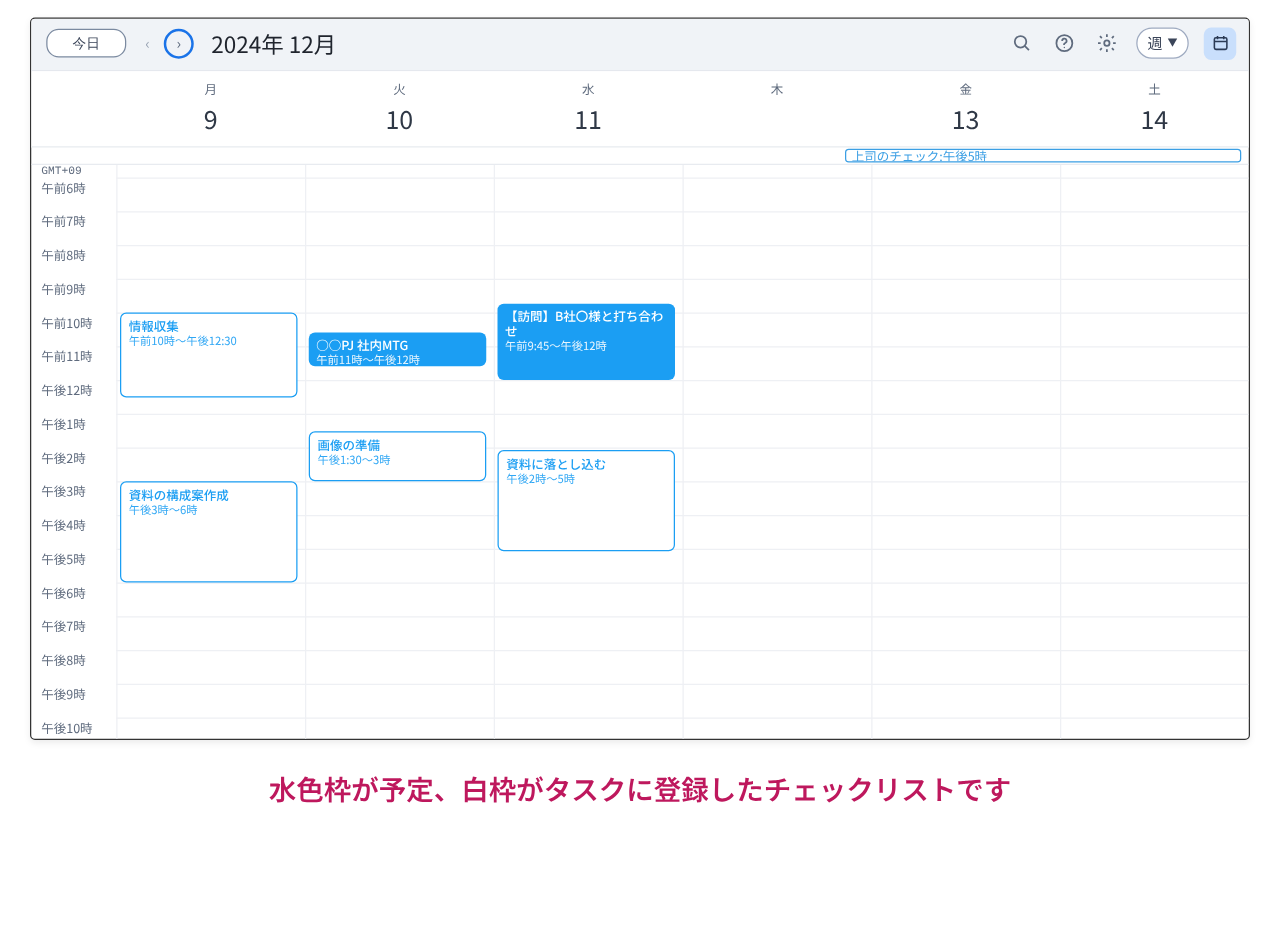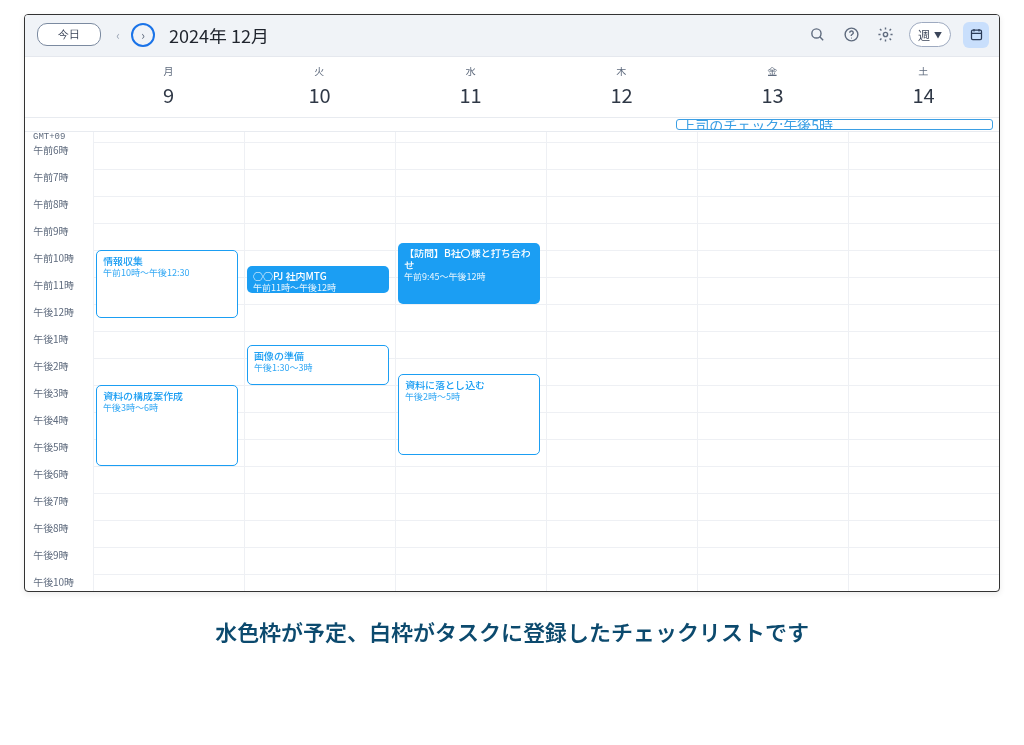--- a/index.html
+++ b/index.html
@@ -80,21 +80,21 @@
   }
   .dow { font-size: 10px; color:#5f6b7e; }
   .dnum { font-size: 20px; color:#2f3846; margin-top: 2px; }
   .allday-row {
     display:flex; padding-left: 68px; height: 14px; position:relative;
     border-bottom: 1px solid #e8ebf0;
   }
   .allday-row .spanbar {
     position:absolute; top:1px; height:11px;
     background:#fff; border:1px solid #3b9fe4; border-radius:3px;
-    font-size:14px; color:#3b9fe4; line-height:10px; padding:0 4px;
+    font-size:10px; color:#3b9fe4; line-height:10px; padding:0 4px;
     white-space:nowrap; overflow:hidden;
   }
   .grid-wrap { position:relative; height: 470px; overflow:hidden; }
   .time-col { position:absolute; left:0; top:0; width:68px; }
   .tz { font-size:9px; color:#5f6b7e; padding-left:8px; height:10px; line-height:10px;font-family:Liberation Mono, monospace; }
   .time-label {
     height: 27px; font-size:10px; color:#5f6b7e; padding-left:8px;
     display:flex; align-items:flex-start; padding-top:0;
   }
   .grid-days {
@@ -108,21 +108,21 @@
   .ev {
     position:absolute; left:2px; right:6px;
     border-radius:5px; padding:4px 6px; font-size:10px; line-height:12px;
     overflow:hidden; cursor:pointer;
   }
   .ev.appoint { background:#1b9ef3; color:#fff; }
   .ev.task { background:#fff; border:1.5px solid #1b9ef3; color:#1b9ef3; }
   .ev .t { font-weight:500; }
   .ev .s { font-size:9px; opacity:.9; }
   .caption {
-    text-align:center; color:#0c4a6e; font-weight:600;
+    text-align:center; color:#be185d; font-weight:600;
     font-size: 22px; line-height: 1.6; padding: 22px 20px 30px;
   }
 </style>
 </head>
 <body>
 
 <div class="calendar-window">
 
   <div class="topbar">
     <button class="today-btn">今日</button>
@@ -175,21 +175,20 @@
       <div class="day-header">
         <div class="dow">火</div>
                  <div class="dnum">10</div>
       </div>
       <div class="day-header">
         <div class="dow">水</div>
                  <div class="dnum">11</div>
       </div>
       <div class="day-header">
         <div class="dow">木</div>
-                 <div class="dnum">12</div>
       </div>
       <div class="day-header">
         <div class="dow">金</div>
                  <div class="dnum">13</div>
       </div>
       <div class="day-header">
         <div class="dow">土</div>
                  <div class="dnum">14</div>
       </div>
     </div>
@@ -257,21 +256,21 @@
           <div class="ev task" style="top: 212.5px; height: 40.5px;">
             <div class="t">画像の準備</div>
                   <div class="s">午後1:30～3時</div>
           </div>
         </div>
         <div class="day-col">
           <div class="ev appoint" style="top: 111.25px; height: 60.75px;">
             <div class="t">【訪問】B社〇様と打ち合わせ</div>
                   <div class="s">午前9:45～午後12時</div>
           </div>
-          <div class="ev task" style="top: 242px; height: 81px;">
+          <div class="ev task" style="top: 228px; height: 81px;">
             <div class="t">資料に落とし込む</div>
                   <div class="s">午後2時～5時</div>
           </div>
         </div>
         <div class="day-col"></div>
         <div class="day-col"></div>
         <div class="day-col"></div>
       </div>
   </div>
 

